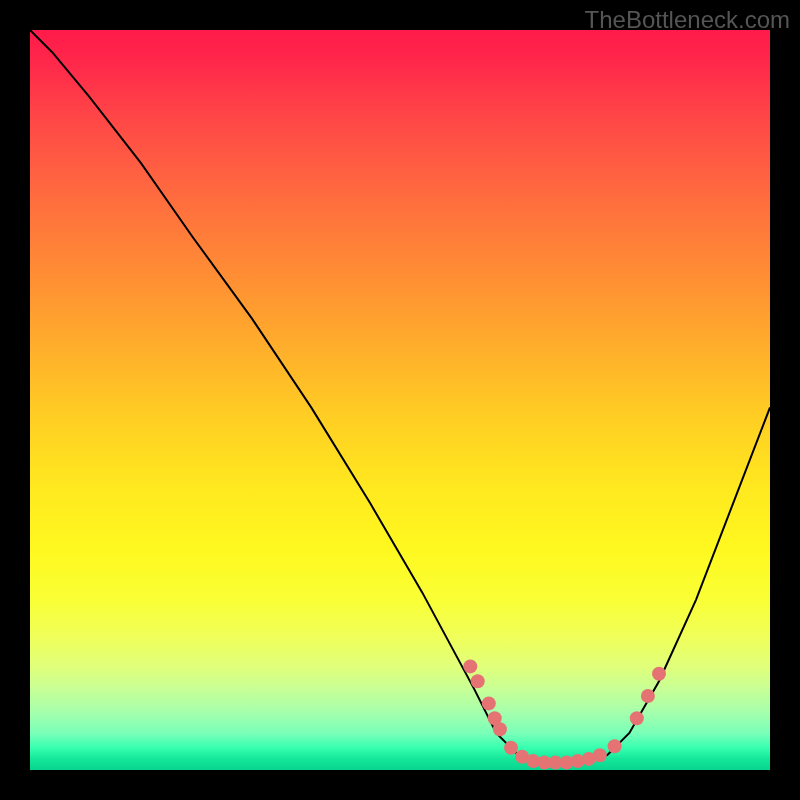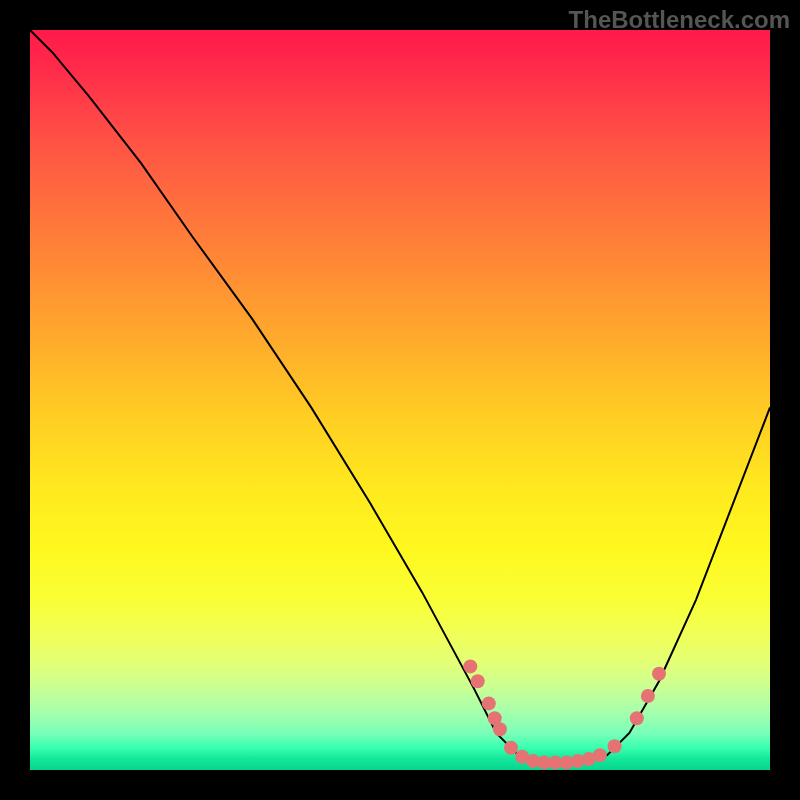--- a/index.html
+++ b/index.html
@@ -10,21 +10,21 @@
     position: relative;
     font-family: Arial, sans-serif;
     overflow: hidden;
   }
   .watermark {
     position: absolute;
     top: 6px;
     right: 10px;
     color: #555;
     font-size: 24px;
-    font-weight: 700;
+    font-weight: 400;
     z-index: 10;
   }
   .plot-area {
     position: absolute;
     left: 30px;
     top: 30px;
     width: 740px;
     height: 740px;
     overflow: hidden;
   }

